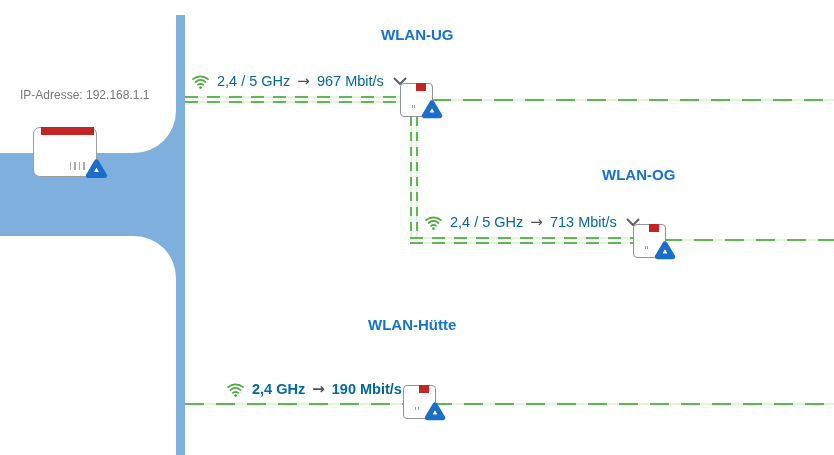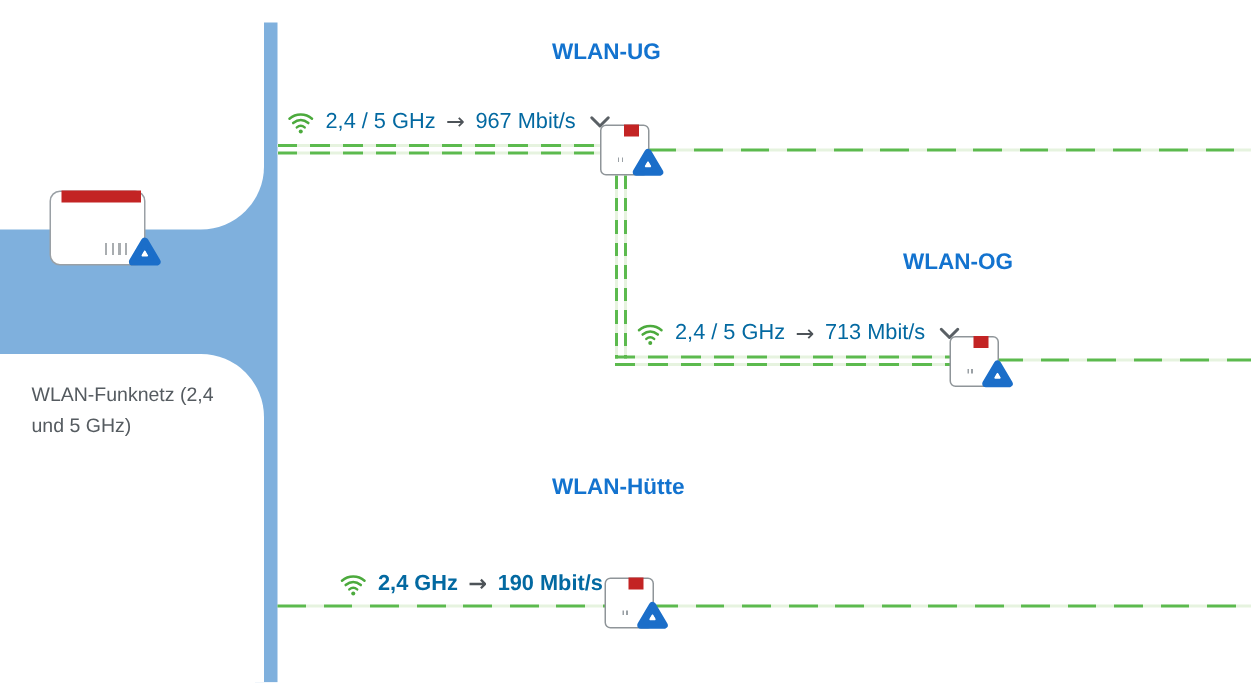--- a/index.html
+++ b/index.html
@@ -49,53 +49,53 @@
 </style>
 </head>
 <body>
 
 <div id="app">
 
   <div class="blue-bg"></div>
   <div class="card-top"></div>
   <div class="card-bottom"></div>
 
+  <div class="ip-label">IP-Adresse: 192.168.1.1</div>
 
   <div class="router">
     <div class="router-red"></div>
     <div class="router-ports"></div>
     <span class="mesh-badge" style="right:-14px;bottom:-11px;">
       <svg width="27" height="27" viewBox="0 0 24 24">
         <path d="M12 5.4 L19.1 17.3 L4.9 17.3 Z" fill="#fff" stroke="#1b6ec9" stroke-width="4.6" stroke-linejoin="round"></path>
         <path d="M12 8.8 L8.5 14.9 L15.5 14.9 Z" fill="none" stroke="#1b6ec9" stroke-width="1.3"></path>
         <circle cx="12" cy="8.8" r="1.9" fill="#1b6ec9"></circle>
         <circle cx="8.5" cy="14.9" r="1.9" fill="#1b6ec9"></circle>
         <circle cx="15.5" cy="14.9" r="1.9" fill="#1b6ec9"></circle>
       </svg>
     </span>
   </div>
 
-  <div class="subsection">WLAN-Funknetz (2,4 und 5 GHz)</div>
 
   <div class="hline" style="left:185px;top:96px;width:218px;"></div>
   <div class="hline" style="left:185px;top:101px;width:218px;"></div>
 
   <div class="hline-single" style="left:432px;top:99px;width:402px;"></div>
 
   <div class="vline" style="left:410px;top:117px;height:122px;"></div>
   <div class="vline" style="left:416px;top:117px;height:122px;"></div>
 
   <div class="hline" style="left:410px;top:237px;width:226px;"></div>
   <div class="hline" style="left:410px;top:242px;width:226px;"></div>
 
   <div class="hline-single" style="left:663px;top:239px;width:171px;"></div>
 
   <div class="hline-single" style="left:185px;top:403px;width:649px;"></div>
 
-  <div class="node-title" style="left:368px;top:26px;">WLAN-UG</div>
+  <div class="node-title" style="left:381px;top:26px;">WLAN-UG</div>
   <div class="conn-row" style="left:191px;top:72px;">
     <svg width="19" height="17" viewBox="0 0 24 21">
       <path d="M2.5 7.5 C8 2.8 16 2.8 21.5 7.5" stroke="#4caa3d" stroke-width="2.1" fill="none" stroke-linecap="round"></path>
       <path d="M5.6 11.2 C9.6 7.9 14.4 7.9 18.4 11.2" stroke="#4caa3d" stroke-width="2.1" fill="none" stroke-linecap="round"></path>
       <path d="M8.7 14.8 C10.7 13.2 13.3 13.2 15.3 14.8" stroke="#4caa3d" stroke-width="2.1" fill="none" stroke-linecap="round"></path>
       <circle cx="12" cy="18.2" r="1.7" fill="#4caa3d"></circle>
     </svg>
     <span class="conn-text">2,4 / 5 GHz</span>
     <span class="conn-arrow">→</span>
     <span class="conn-text">967 Mbit/s</span>

